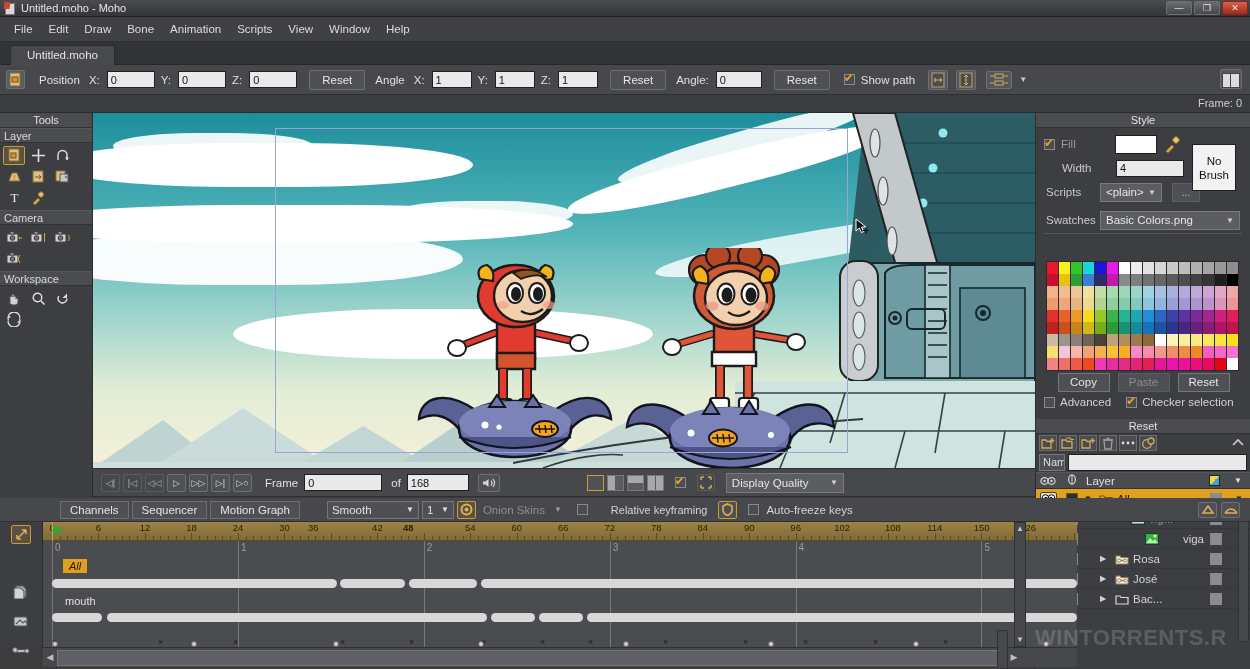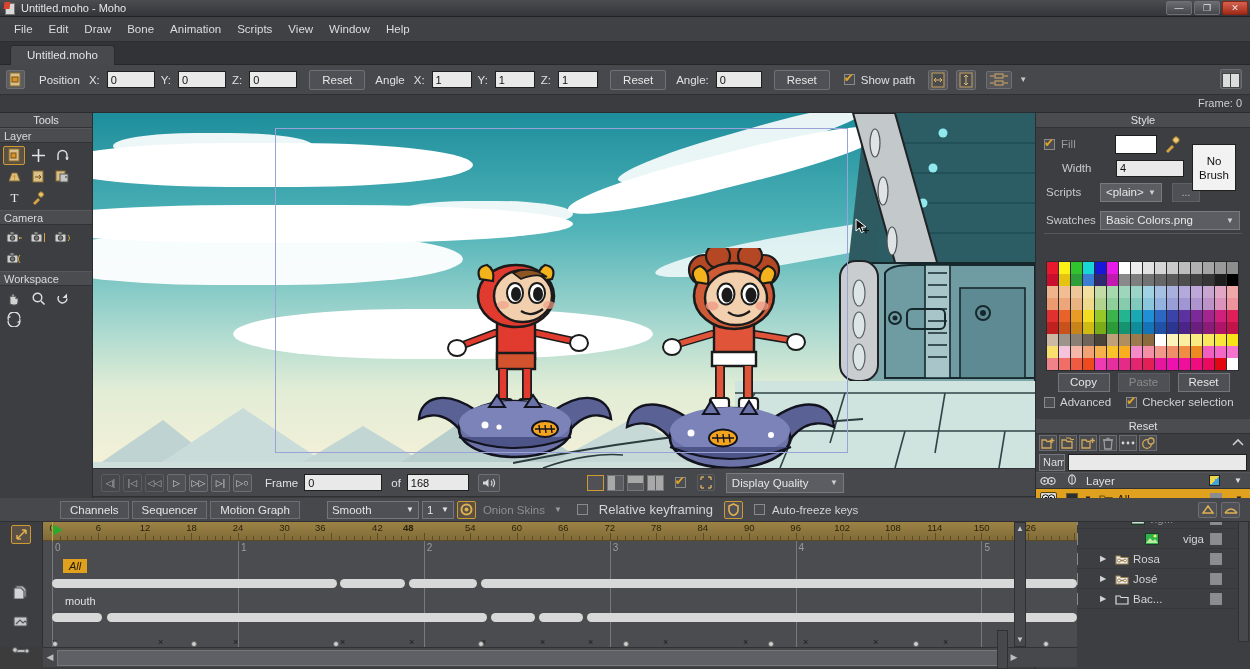--- a/index.html
+++ b/index.html
@@ -1195,21 +1195,21 @@
     </span>
     <span class="onionbtn" style="display:flex;align-items:center;justify-content:center;border-color:#d09a32;background:#5a5144">
       <svg width="13" height="13" viewBox="0 0 13 13">
           <circle cx="6.5" cy="6.5" r="5" fill="none" stroke="#e0b050" stroke-width="2"></circle>
           <circle cx="6.5" cy="6.5" r="2" fill="#e0b050"></circle>
         </svg>
     </span>
     <span style="color:#8e8e8e;margin-left:4px;font-size:11.5px">Onion Skins</span>
     <span style="font-size:8px;color:#9a9a9a;margin-left:6px">▼</span>
     <span class="chk" style="margin-left:12px"></span>
-    <span style="font-size:13px;margin-left:8px">Relative keyframing</span>
+    <span style="font-size:11px;margin-left:20px">Relative keyframing</span>
     <span class="onionbtn" style="margin-left:8px;display:flex;align-items:center;justify-content:center;border-color:#d09a32">
       <svg width="11" height="13" viewBox="0 0 11 13">
           <path d="M5.5 1L10 3v4c0 3-2.4 4.6-4.5 5.4C3.4 11.6 1 10 1 7V3z" fill="none" stroke="#e0b050" stroke-width="1.6"></path>
         </svg>
     </span>
     <span class="chk" style="margin-left:8px"></span>
     <span style="font-size:11.5px;margin-left:4px">Auto-freeze keys</span>
     <span style="margin-left:auto;display:flex;gap:4px;padding-right:10px">
       <span class="tri" style="display:flex;align-items:center;justify-content:center">
         <svg width="14" height="11" viewBox="0 0 14 11">
@@ -1252,21 +1252,21 @@
     </div>
   </div>
 
   <div class="ruler" id="ruler">
       <span class="t" style="left: 6.4px;">0</span>
       <span class="t" style="left: 52.8719px;">6</span>
       <span class="t" style="left: 96.7438px;">12</span>
       <span class="t" style="left: 143.216px;">18</span>
       <span class="t" style="left: 189.688px;">24</span>
       <span class="t" style="left: 236.16px;">30</span>
-      <span class="t" style="left: 272px;">36</span>
+      <span class="t" style="left: 265px;">36</span>
       <span class="t" style="left: 329.103px;">42</span>
       <span class="t" style="left: 360px; font-weight: bold;">48</span>
       <span class="t" style="left: 422.047px;">54</span>
       <span class="t" style="left: 468.519px;">60</span>
       <span class="t" style="left: 514.991px;">66</span>
       <span class="t" style="left: 561.463px;">72</span>
       <span class="t" style="left: 607.935px;">78</span>
       <span class="t" style="left: 654.407px;">84</span>
       <span class="t" style="left: 700.879px;">90</span>
       <span class="t" style="left: 747.351px;">96</span>
@@ -1463,15 +1463,16 @@
     <div class="a">▲</div>
     <div class="a" style="position:absolute;bottom:0;width:100%">▼</div>
   </div>
 
   <div class="hscroll">
     <span class="hs-arrow">◀</span>
     <span class="hs-thumb" style="width:950px"></span>
     <span class="hs-arrow">▶</span>
   </div>
 
+  <div class="watermark">WINTORRENTS.R</div>
   <div class="rightscroll"></div>
 
 </div>
 
 </body></html>

